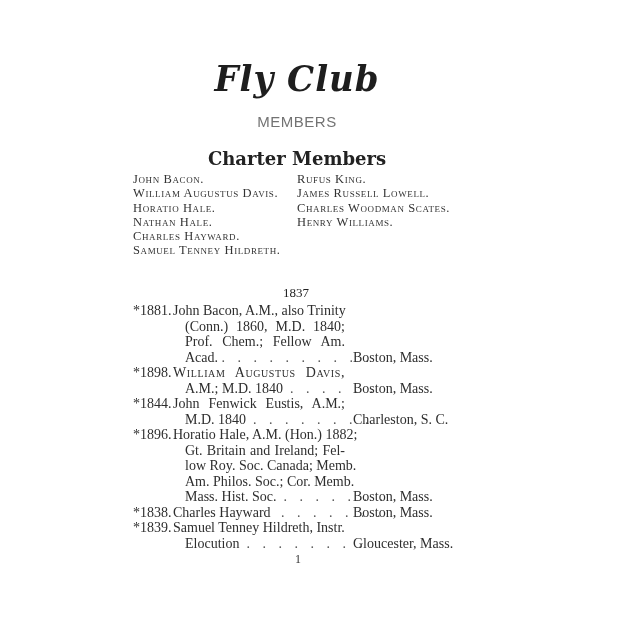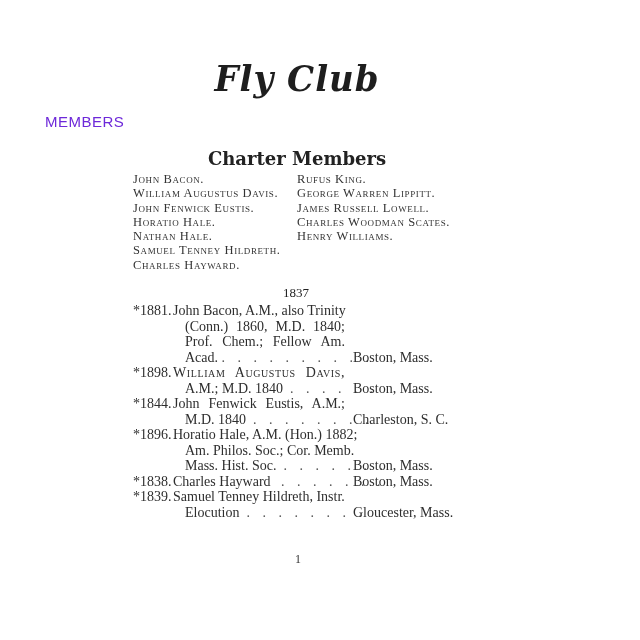--- a/index.html
+++ b/index.html
@@ -22,25 +22,25 @@
       font-family: "DejaVu Serif", serif;
       font-weight: bold;
       font-style: italic;
       font-size: 34px;
       letter-spacing: 1px;
       color: #1e1e1e;
       transform: scaleY(1.05);
     }
     .members-heading {
       left: 0; width: 594px; top: 113px;
+      text-align: center;
       font-family: "Liberation Sans", sans-serif;
       font-size: 15px;
       letter-spacing: 0.5px;
-      color: #6d28d9;
-      margin-left: 45px;
+      color: #737373;
     }
     .charter-heading {
       left: 0; width: 594px; top: 148px;
       text-align: center;
       font-family: "DejaVu Serif", serif;
       font-weight: bold;
       font-size: 18px;
       color: #222;
     }
     .sc {
@@ -93,30 +93,28 @@
 </head>
 <body>
 
 <div class="abs title">Fly Club</div>
 <div class="abs members-heading">MEMBERS</div>
 <div class="abs charter-heading">Charter Members</div>
 
 <div class="charter-col col-left sc">
   <div class="name">John Bacon.</div>
   <div class="name">William Augustus Davis.</div>
-  <div class="name">John Fenwick Eustis.</div>
   <div class="name">Horatio Hale.</div>
   <div class="name">Nathan Hale.</div>
+  <div class="name">Charles Hayward.</div>
   <div class="name">Samuel Tenney Hildreth.</div>
-  <div class="name">Charles Hayward.</div>
 </div>
 
 <div class="charter-col col-right sc">
   <div class="name">Rufus King.</div>
-  <div class="name">George Warren Lippitt.</div>
   <div class="name">James Russell Lowell.</div>
   <div class="name">Charles Woodman Scates.</div>
   <div class="name">Henry Williams.</div>
 </div>
 
 <div class="abs year-heading">1837</div>
 
 <div class="entries">
 
   <div class="line">
@@ -150,20 +148,26 @@
   <div class="line">
     <span class="txt cont"><span>M.D. 1840</span> &nbsp;<span class="dots">. . . . . . . .</span></span>
     <span class="loc">Charleston, S. C.</span>
   </div>
 
   <div class="line">
     <span class="yr">*1896.</span>
     <span class="txt">Horatio Hale, A.M. (Hon.) 1882;</span>
   </div>
   <div class="line">
+    <span class="txt cont just">Gt. Britain and Ireland; Fel-</span>
+  </div>
+  <div class="line">
+    <span class="txt cont just">low Roy. Soc. Canada; Memb.</span>
+  </div>
+  <div class="line">
     <span class="txt cont just">Am. Philos. Soc.; Cor. Memb.</span>
   </div>
   <div class="line">
     <span class="txt cont"><span>Mass. Hist. Soc.</span> &nbsp;<span class="dots">. . . . . . .</span></span>
     <span class="loc">Boston, Mass.</span>
   </div>
 
   <div class="line">
     <span class="yr">*1838.</span>
     <span class="txt"><span>Charles Hayward</span> &nbsp;&nbsp;<span class="dots">. . . . . . .</span></span>

